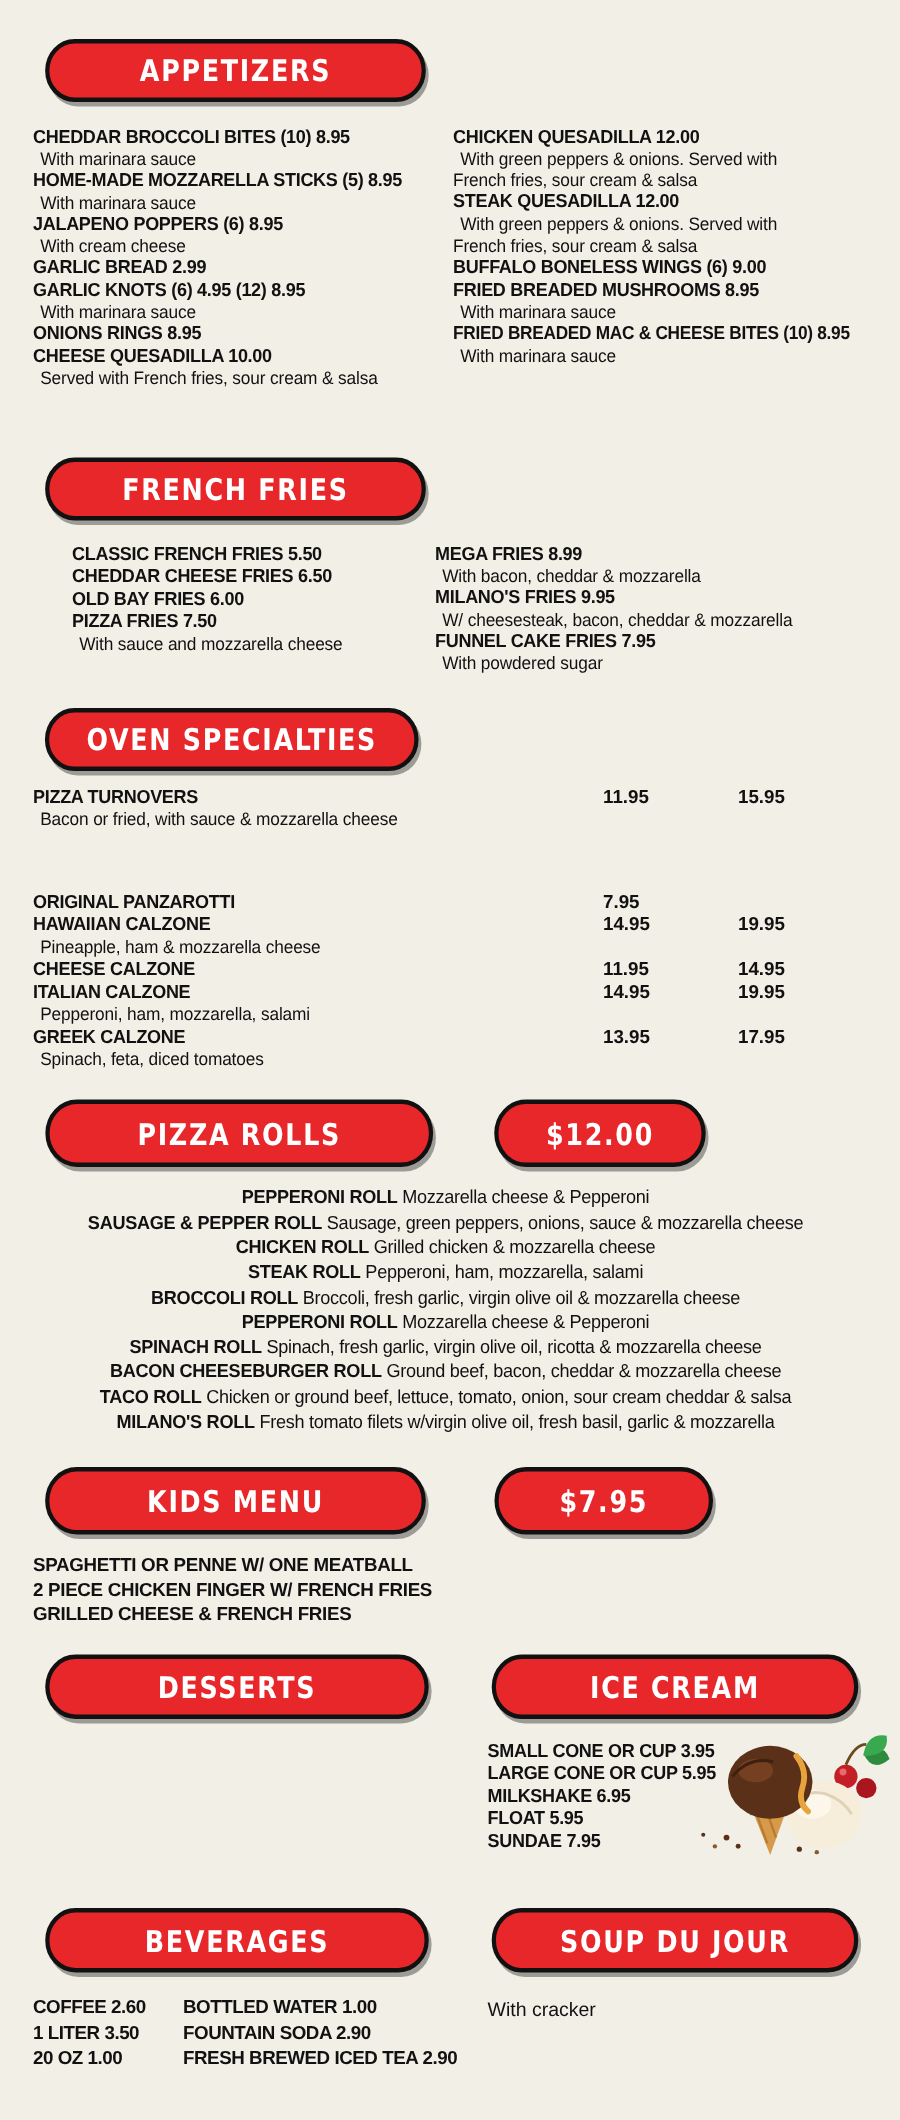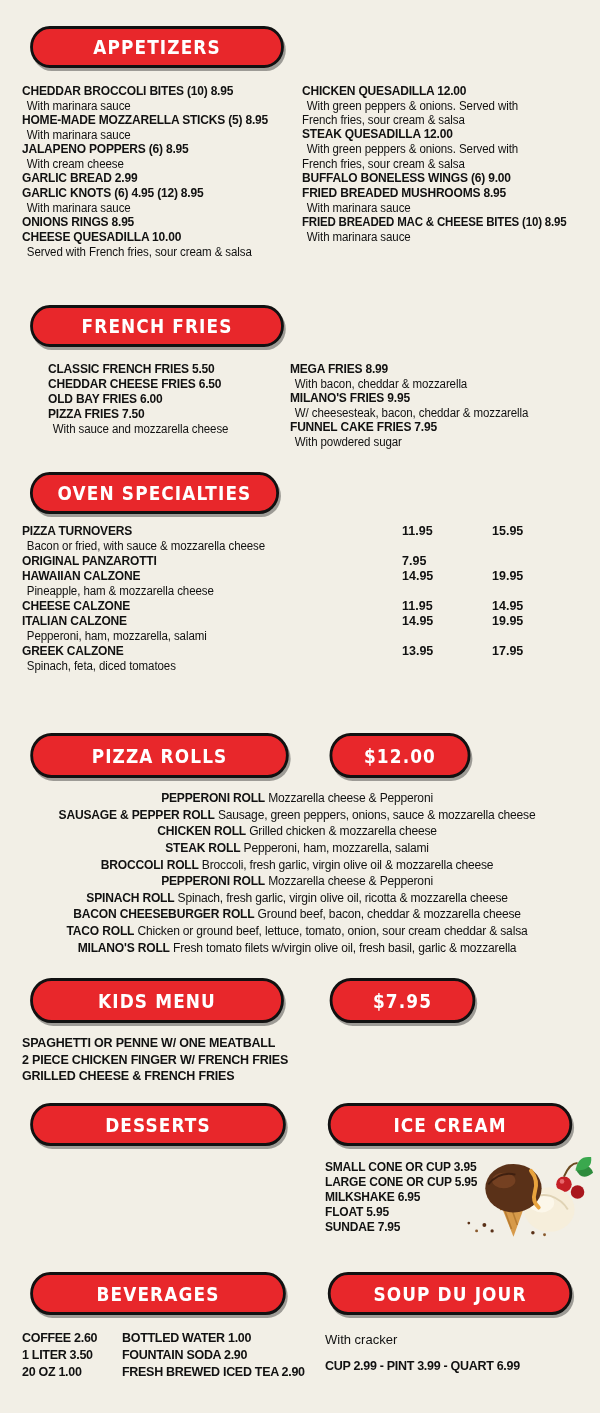--- a/index.html
+++ b/index.html
@@ -149,21 +149,21 @@
 
     <div style="position:relative;">
 
       <div style="position:relative;height:15px;">
         <div class="oven-name">PIZZA TURNOVERS</div>
         <div class="oven-sm">11.95</div>
         <div class="oven-lg">15.95</div>
       </div>
       <div class="desc" style="height:15px;">Bacon or fried, with sauce &amp; mozzarella cheese</div>
 
-      <div style="position:relative;height:15px;">
+      <div style="position:relative;height:15px;margin-top:40px;">
         <div class="oven-name">ORIGINAL PANZAROTTI</div>
         <div class="oven-sm">7.95</div>
         <div class="oven-lg"></div>
       </div>
 
       <div style="position:relative;height:15px;">
         <div class="oven-name">HAWAIIAN CALZONE</div>
         <div class="oven-sm">14.95</div>
         <div class="oven-lg">19.95</div>
       </div>
@@ -290,16 +290,15 @@
     <div class="bev">FOUNTAIN SODA 2.90</div>
     <div class="bev">FRESH BREWED ICED TEA 2.90</div>
   </div>
 
   <div class="pill" style="position:absolute;left:320px;top:1272px;width:260px;height:43px;">
     <span>Soup Du Jour</span>
   </div>
 
   <div style="position:absolute;left:325px;top:1330px;width:260px;">
     <div style="font-size:13px;line-height:1.5;">With cracker</div>
-    <div class="bev" style="margin-top:8px;">CUP 2.99  -  PINT 3.99  -  QUART 6.99</div>
   </div>
 
 </div>
 
 </body></html>

